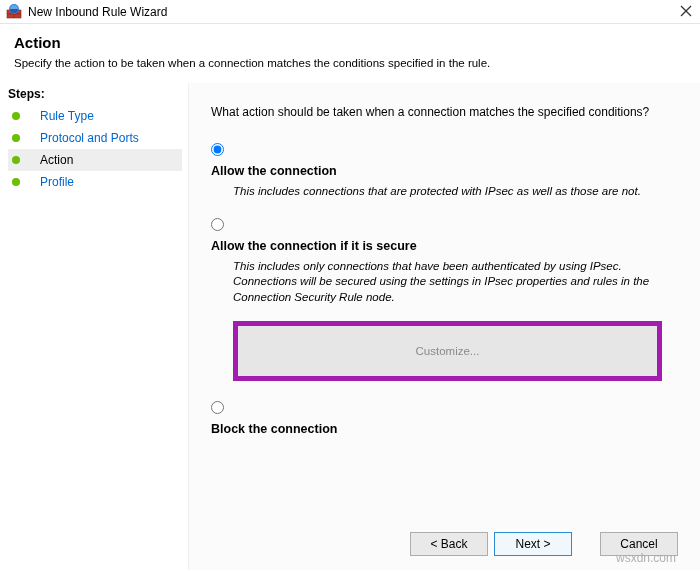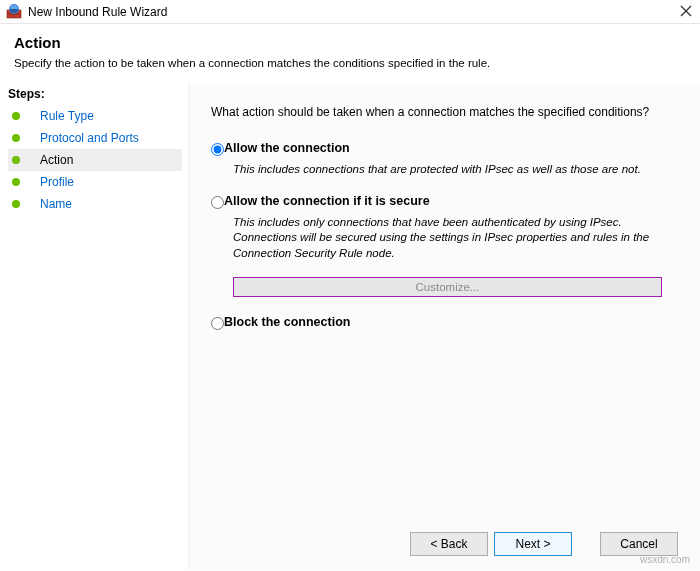--- a/index.html
+++ b/index.html
@@ -14,30 +14,30 @@
     .header p { font-size: 11.5px; color: #000; }
     .body { display: flex; height: calc(571px - 28px - 56px); }
     .sidebar { width: 188px; padding: 4px 6px 4px 8px; }
     .steps-label { font-weight: 700; font-size: 12px; margin-bottom: 4px; }
     .step { display: flex; align-items: center; gap: 20px; padding: 4px 4px; font-size: 12px; cursor: default; }
     .step.link { color: #0066cc; }
     .step.current { background: #eeeeee; color: #000; }
     .bullet { width: 8px; height: 8px; border-radius: 50%; background: #6bbf00; flex-shrink: 0; }
     .content { flex: 1; background: #fbfbfb; padding: 22px 22px 8px 22px; border-left: 1px solid #f0f0f0; display: flex; flex-direction: column; }
     .prompt { font-size: 12px; margin-bottom: 22px; }
-    .option { display: flex; align-items: flex-start; gap: 0; margin-bottom: 4px; }
+    .option { display: flex; align-items: flex-start; gap: 8px; margin-bottom: 4px; flex-direction: column; }
     .option input[type=radio] { margin-top: 2px; width: 13px; height: 13px; }
     .option-label { font-size: 12.5px; font-weight: 700; }
     .option-desc { font-size: 11.5px; margin: 2px 0 16px 22px; color: #000; line-height: 1.35; max-width: 430px; font-style: italic; }
-    .customize-btn { margin: 0 16px 18px 22px; padding: 3px 12px; font-size: 11.5px; background: #e6e6e6; border: 1px solid #a21caf; color: #8a8a8a; cursor: default; }
+    .customize-btn { margin: 0 16px 18px 22px; padding: 19px 12px; font-size: 11.5px; background: #e6e6e6; border: 5px solid #a21caf; color: #8a8a8a; cursor: default; }
     .footer { margin-top: auto; display: flex; justify-content: flex-end; gap: 6px; padding: 8px 0 6px 0; }
     .footer .gap { width: 16px; }
     .nav-btn { min-width: 78px; padding: 4px 12px; font-size: 12px; background: #e9e9e9; border: 1px solid #adadad; cursor: default; text-align: center; }
     .nav-btn.primary { border: 1px solid #2a8dd4; background: #f0f7fd; }
-    .watermark { position: absolute; bottom: 6px; right: 10px; font-size: 10px; color: #b0b0b0; }
+    .watermark { position: absolute; bottom: 6px; right: 24px; font-size: 12px; color: #b0b0b0; }
   </style>
 </head>
 <body>
 
 <div class="titlebar">
   <div class="titlebar-left">
     <span class="title-icon">
       <svg width="16" height="16" viewBox="0 0 16 16">
         <rect x="1" y="6" width="14" height="8" fill="#c0392b"></rect>
         <rect x="1" y="6" width="14" height="8" fill="none" stroke="#7a2217" stroke-width="0.6"></rect>
@@ -77,24 +77,20 @@
       <span>Protocol and Ports</span>
     </div>
     <div class="step current">
       <span class="bullet"></span>
       <span>Action</span>
     </div>
     <div class="step link">
       <span class="bullet"></span>
       <span>Profile</span>
     </div>
-    <div class="step link">
-      <span class="bullet"></span>
-      <span>Name</span>
-    </div>
   </div>
 
   <div class="content">
     <div class="prompt">What action should be taken when a connection matches the specified conditions?</div>
 
     <div class="option">
       <input type="radio" name="action" checked="" style="">
       <label class="option-label">Allow the connection</label>
     </div>
     <div class="option-desc">This includes connections that are protected with IPsec as well as those are not.</div>

